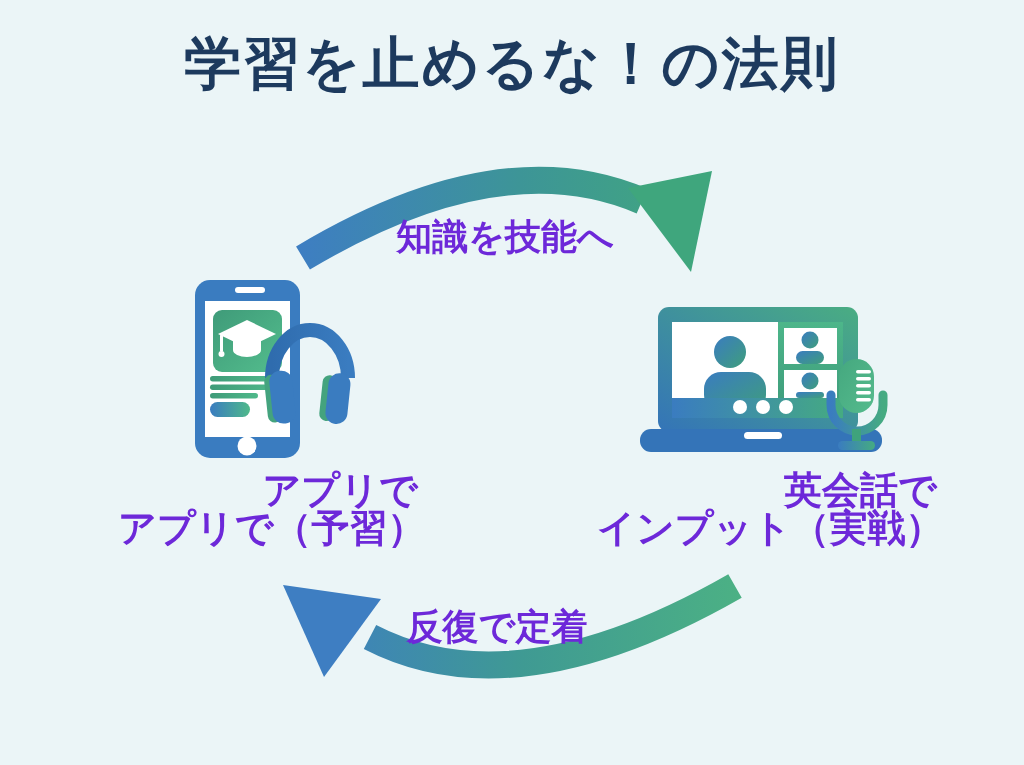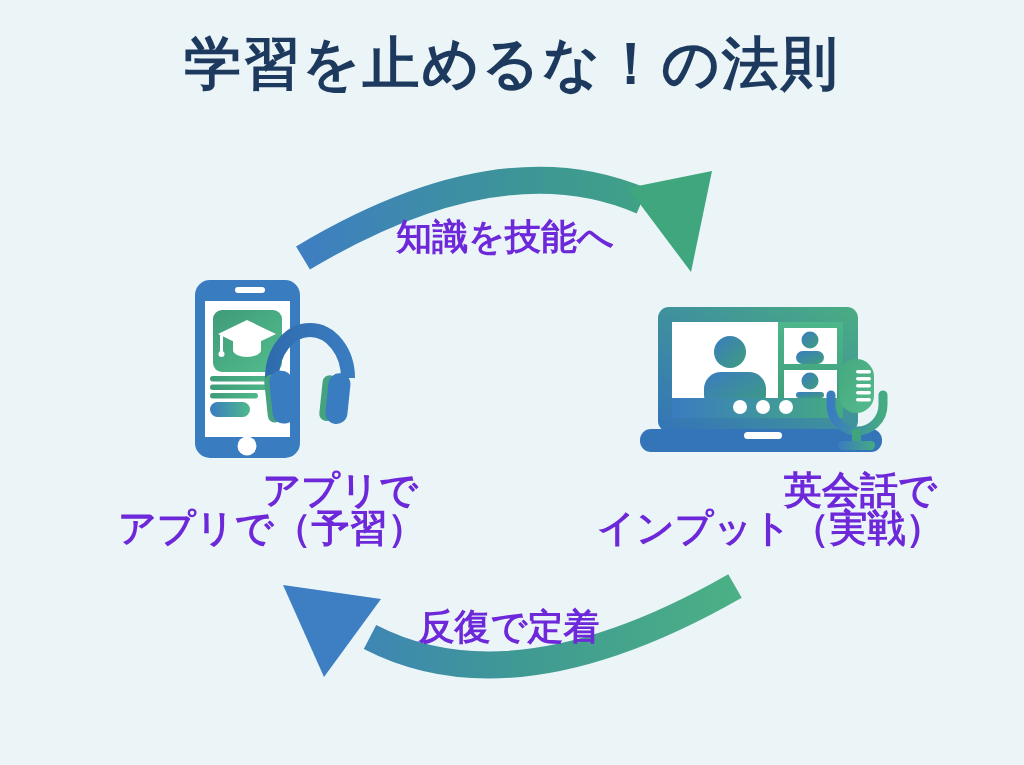--- a/index.html
+++ b/index.html
@@ -13,21 +13,21 @@
     position:absolute;top:26px;left:0;width:1024px;
     text-align:center;font-size:57px;font-weight:800;
     color:#1d3a5e;letter-spacing:2px;white-space:nowrap;
   }
   .arrow-layer{position:absolute;inset:0;z-index:1;}
   .arrow-label{
     position:absolute;z-index:3;text-align:center;
     font-size:36px;font-weight:800;color:#6d28d9;white-space:nowrap;
   }
   .arrow-label.top{left:380px;top:213px;width:250px;}
-  .arrow-label.bottom{left:384px;top:603px;width:250px;}
+  .arrow-label.bottom{left:372px;top:603px;width:250px;}
   .icon-wrap{position:absolute;z-index:2;}
   .icon-wrap.phone{left:180px;top:272px;width:200px;height:200px;}
   .icon-wrap.laptop{left:632px;top:300px;width:262px;height:172px;}
   .caption{
     position:absolute;z-index:3;text-align:right;
     font-size:38px;font-weight:800;color:#6d28d9;line-height:38px;white-space:nowrap;
   }
   .caption.left{left:118px;top:471px;width:300px;}
   .caption.right{left:597px;top:471px;width:340px;}
 </style>

